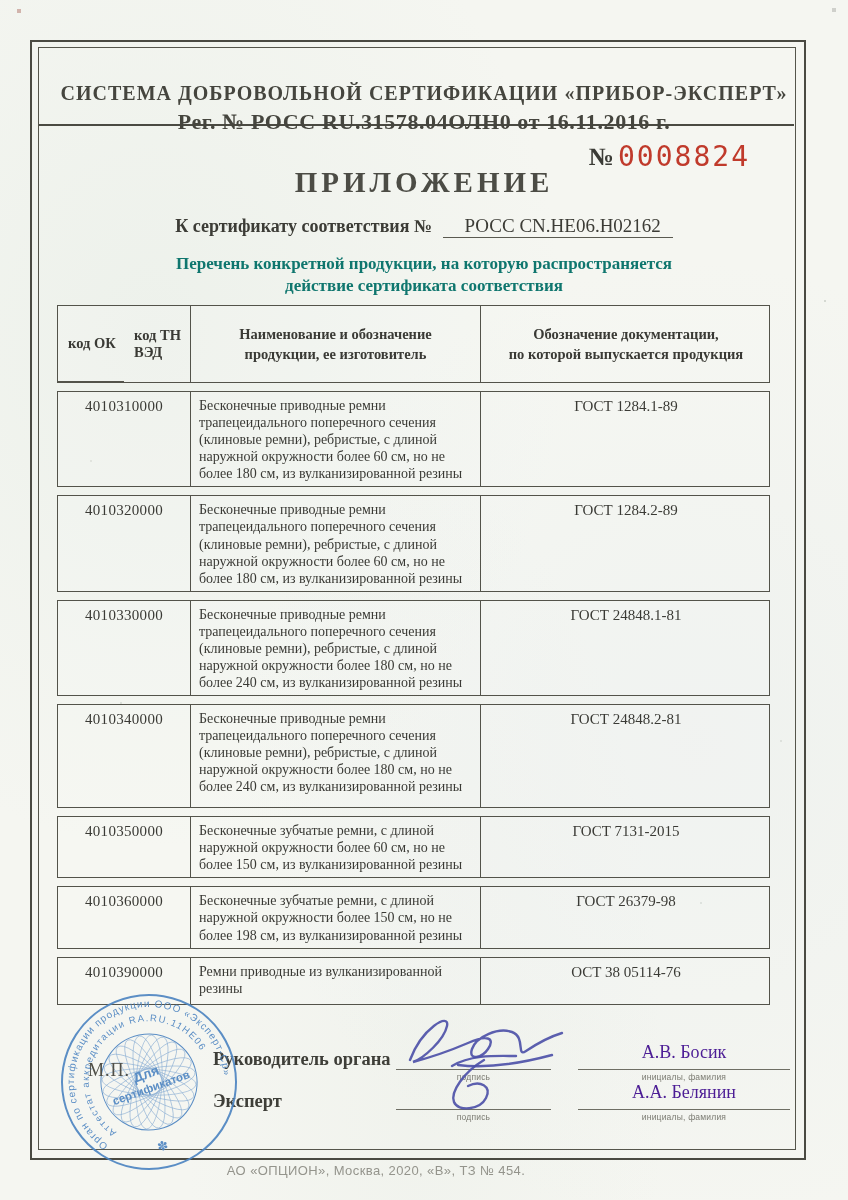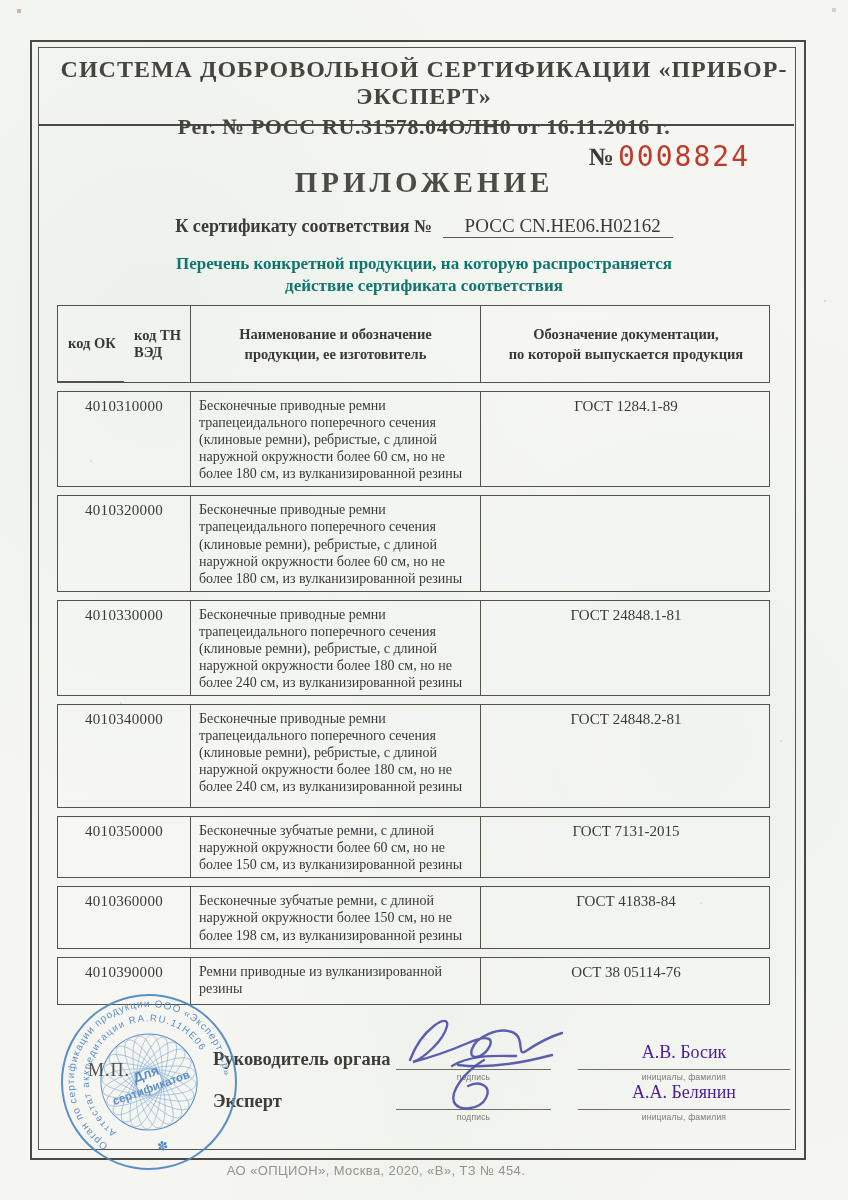--- a/index.html
+++ b/index.html
@@ -15,21 +15,21 @@
   .speckles{position:absolute;left:0;top:0;width:2px;height:2px;background:transparent;
     box-shadow:18px 10px 0 1px rgba(150,60,50,.35),833px 9px 0 1px rgba(120,120,115,.3),
     824px 300px 0 0 rgba(120,130,120,.25),120px 702px 0 0 rgba(130,140,130,.2),
     700px 902px 0 0 rgba(130,140,135,.2),402px 122px 0 0 rgba(140,140,130,.2),
     90px 460px 0 0 rgba(140,145,135,.18),780px 740px 0 0 rgba(140,145,135,.18);}
   .frame-outer{position:absolute;left:30px;top:40px;width:772px;height:1116px;border:2px solid #4a4a42;}
   .frame-inner{position:absolute;left:38px;top:47px;width:756px;height:1101px;border:1px solid #55554b;}
   .header-sep{position:absolute;left:39px;top:124px;width:755px;border-top:2px solid #4a4a42;}
 
   .header-title{position:absolute;left:44px;top:56px;width:760px;text-align:center;font-weight:bold;color:#45453e;}
-  .header-title .l1{font-size:24px;letter-spacing:1px;}
+  .header-title .l1{font-size:20px;letter-spacing:1px;margin-top:26px;}
   .header-title .l2{font-size:22px;margin-top:4px;letter-spacing:.6px;}
 
   .serial{position:absolute;top:140px;right:98px;white-space:nowrap;}
   .serial .nosign{font-size:25px;font-weight:bold;color:#3b3b36;}
   .serial .digits{font-family:"DejaVu Sans Mono",monospace;font-size:28px;color:#c03a2b;letter-spacing:2px;vertical-align:-1px;}
 
   .doc-title{position:absolute;top:166px;left:0;width:848px;text-align:center;font-size:29px;font-weight:bold;letter-spacing:4px;color:#4c4c45;}
 
   .cert-line{position:absolute;top:215px;left:0;width:848px;text-align:center;font-size:18px;color:#3c3c36;}
   .cert-label{font-weight:bold;}
@@ -125,20 +125,21 @@
 более 180 см, из вулканизированной резины</div>
     <div class="c3">ГОСТ 1284.1-89</div>
   </div>
   <div class="t-row">
     <div class="c1">4010320000</div>
     <div class="c2">Бесконечные приводные ремни
 трапецеидального поперечного сечения
 (клиновые ремни), ребристые, с длиной
 наружной окружности более 60 см, но не
 более 180 см, из вулканизированной резины</div>
+    <div class="c3">ГОСТ 1284.2-89</div>
   </div>
   <div class="t-row">
     <div class="c1">4010330000</div>
     <div class="c2">Бесконечные приводные ремни
 трапецеидального поперечного сечения
 (клиновые ремни), ребристые, с длиной
 наружной окружности более 180 см, но не
 более 240 см, из вулканизированной резины</div>
     <div class="c3">ГОСТ 24848.1-81</div>
   </div>
@@ -156,21 +157,21 @@
     <div class="c2">Бесконечные зубчатые ремни, с длиной
 наружной окружности более 60 см, но не
 более 150 см, из вулканизированной резины</div>
     <div class="c3">ГОСТ 7131-2015</div>
   </div>
   <div class="t-row">
     <div class="c1">4010360000</div>
     <div class="c2">Бесконечные зубчатые ремни, с длиной
 наружной окружности более 150 см, но не
 более 198 см, из вулканизированной резины</div>
-    <div class="c3">ГОСТ 41838-84</div>
+    <div class="c3">ГОСТ 26379-98</div>
   </div>
   <div class="t-row">
     <div class="c1">4010390000</div>
     <div class="c2">Ремни приводные из вулканизированной
 резины</div>
     <div class="c3">ОСТ 38 05114-76</div>
   </div>
 </div>
 
 <div class="role" id="role1">Руководитель органа</div>

